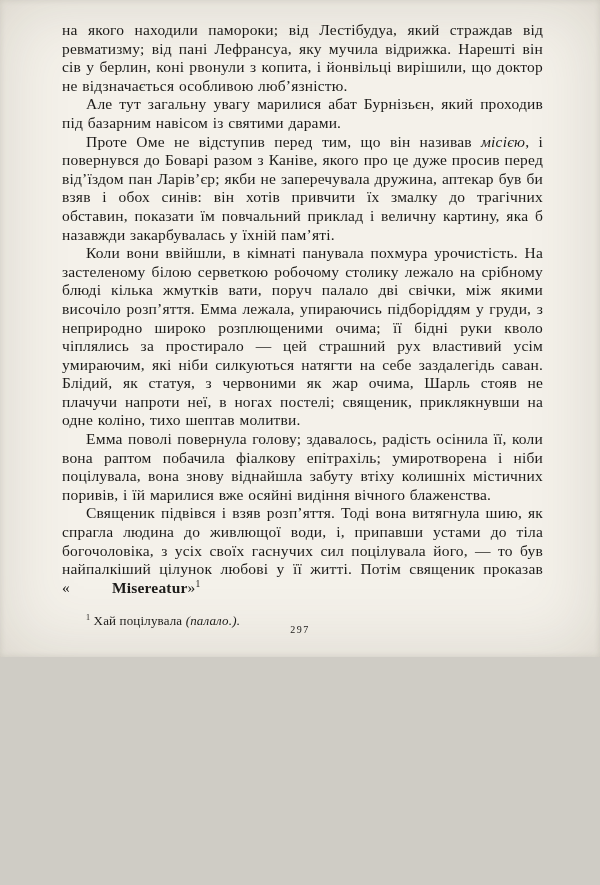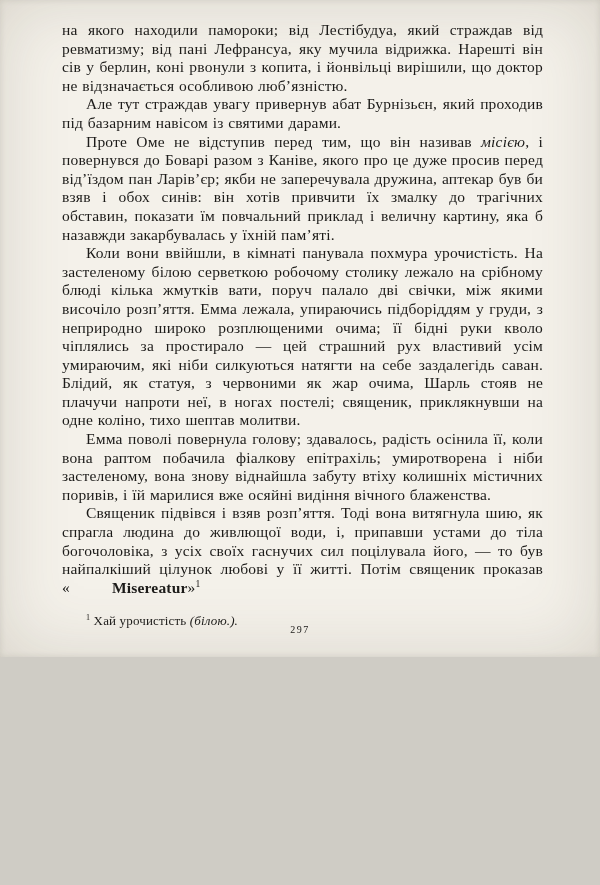--- a/index.html
+++ b/index.html
@@ -59,21 +59,21 @@
     letter-spacing: 1.5px;
     color: #1c1b19;
   }
 </style>
 </head>
 <body>
 
 <div class="page">
   <div class="text-block">
       <p class="para"><span>на якого находили памороки; від Лестібудуа, який страждав від ревматизму; від пані Лефрансуа, яку мучила відрижка. Нарешті він сів у берлин, коні рвонули з копита, і йонвільці вирішили, що доктор не відзначається особливою люб’язністю.</span></p>
-      <p class="para indent"><span>Але тут страждав увагу привернув абат Бурнізьєн, який проходив під базарним навісом із святими дарами.</span></p>
+      <p class="para indent"><span>Але тут загальну увагу марилися абат Бурнізьєн, який проходив під базарним навісом із святими дарами.</span></p>
       <p class="para indent"><span>Проте Оме не відступив перед тим, що він називав </span><em>місією</em><span>, і повернувся до Боварі разом з Каніве, якого про це дуже просив перед від’їздом пан Ларів’єр; якби не заперечувала дружина, аптекар був би взяв і обох синів: він хотів привчити їх змалку до трагічних обставин, показати їм повчальний приклад і величну картину, яка б назавжди закарбувалась у їхній пам’яті.</span></p>
       <p class="para indent"><span>Коли вони ввійшли, в кімнаті панувала похмура урочистість. На застеленому білою серветкою робочому столику лежало на срібному блюді кілька жмутків вати, поруч палало дві свічки, між якими височіло розп’яття. Емма лежала, упираючись підборіддям у груди, з неприродно широко розплющеними очима; її бідні руки кволо чіплялись за простирало — цей страшний рух властивий усім умираючим, які ніби силкуються натягти на себе заздалегідь саван. Блідий, як статуя, з червоними як жар очима, Шарль стояв не плачучи напроти неї, в ногах постелі; священик, приклякнувши на одне коліно, тихо шептав молитви.</span></p>
-      <p class="para indent"><span>Емма поволі повернула голову; здавалось, радість осінила її, коли вона раптом побачила фіалкову епітрахіль; умиротворена і ніби застеленому, вона знову віднайшла забуту втіху колишніх містичних поривів, і їй марилися вже осяйні видіння вічного блаженства.</span></p>
+      <p class="para indent"><span>Емма поволі повернула голову; здавалось, радість осінила її, коли вона раптом побачила фіалкову епітрахіль; умиротворена і ніби поцілувала, вона знову віднайшла забуту втіху колишніх містичних поривів, і їй марилися вже осяйні видіння вічного блаженства.</span></p>
       <p class="para indent"><span>Священик підвівся і взяв розп’яття. Тоді вона витягнула шию, як спрагла людина до живлющої води, і, припавши устами до тіла богочоловіка, з усіх своїх гаснучих сил поцілувала його, — то був найпалкіший цілунок любові у її житті. Потім священик проказав «</span><b>Misereatur</b><span>»</span><sup>1</sup></p>
     </div>
-  <div class="footnote"><sup>1</sup><span> Хай урочистість </span><em>(білою.).</em></div>
+  <div class="footnote"><sup>1</sup><span> Хай поцілувала </span><em>(палало.).</em></div>
   <div class="page-number">297</div>
 </div>
 
 </body></html>

